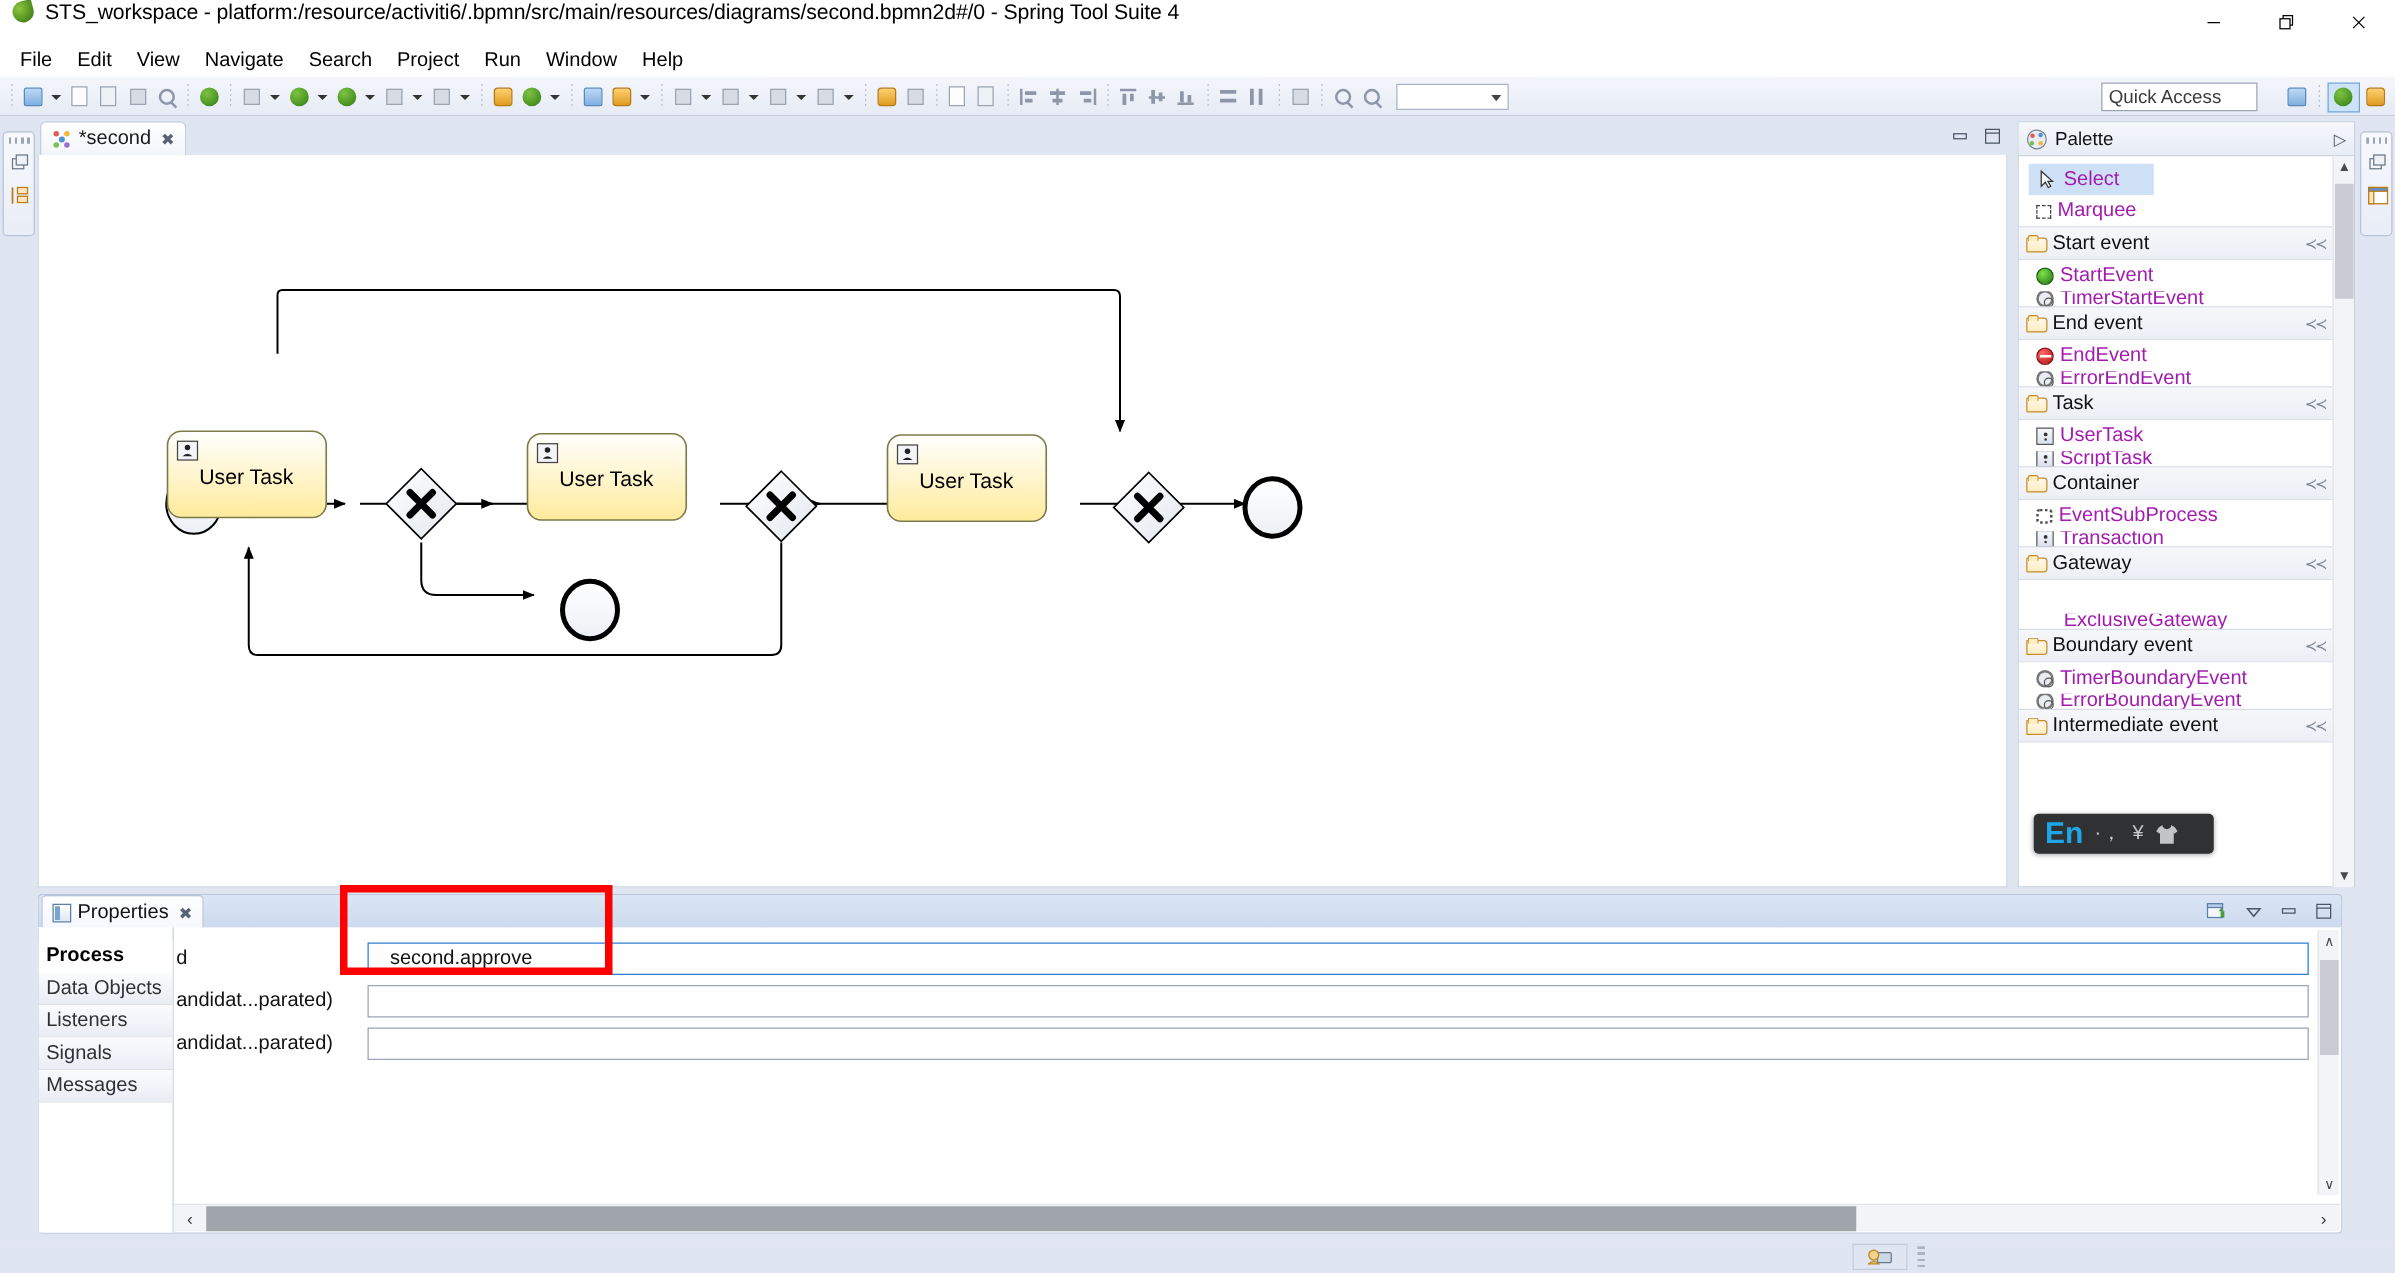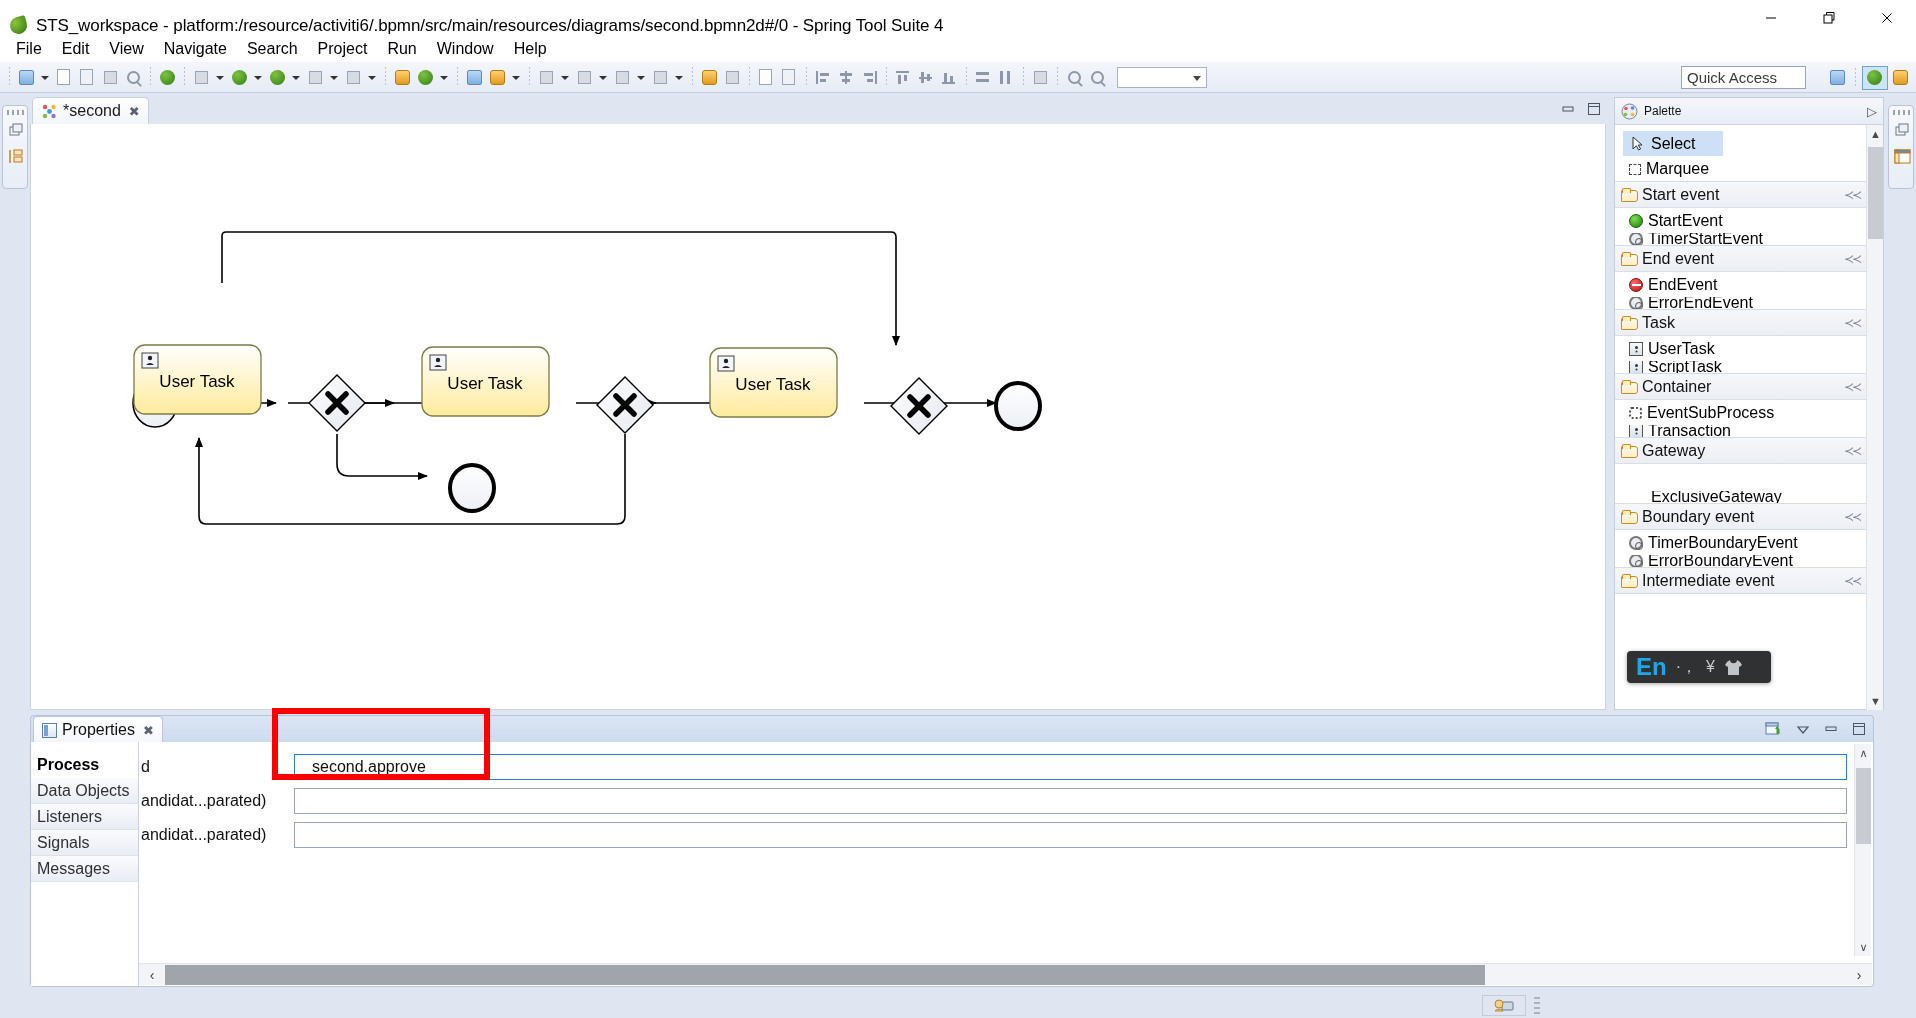--- a/index.html
+++ b/index.html
@@ -8,21 +8,21 @@
     overflow: hidden;
     font-family: "Liberation Sans", sans-serif;
     background: #f0f0f0;
   }
   body { position: relative; }
 
   
   #titlebar {
     position: absolute; left: 0; top: 0; width: 1916px; height: 36px;
     background: #ffffff;
-    display: flex; align-items: flex-end;
+    display: flex; align-items: flex-start;
   }
   #title-icon {
     width: 20px; height: 20px; margin-left: 9px; margin-right: 7px;
     position: relative; flex: none;
   }
   #title-icon .leaf {
     position: absolute; left: 1px; top: 1px; width: 17px; height: 17px;
     border-radius: 50% 12% 50% 50%;
     background: radial-gradient(circle at 35% 30%, #8ec63f 0%, #4a8a1e 70%, #2f6410 100%);
     transform: rotate(-15deg);
@@ -175,21 +175,21 @@
     position: absolute; right: 32px; top: 4px; width: 270px; height: 613px;
     background: #ffffff;
     border: 1px solid #c6cfdd;
   }
   #palette-header {
     height: 27px; background: linear-gradient(#f5f7fb, #e7ecf6);
     border-bottom: 1px solid #ccd4e0;
     display: flex; align-items: center; padding: 0 6px;
   }
   #palette-header .ph-ico { width: 17px; height: 17px; margin-right: 6px; flex: none; position: relative; }
-  #palette-header .ph-title { font-size: 12px; color: #111; }
+  #palette-header .ph-title { font-size: 15px; color: #111; }
   #palette-header .ph-expand { margin-left: auto; font-size: 13px; color: #555; }
   #palette-body { position: relative; height: 585px; overflow: hidden; }
   #palette-scroll {
     position: absolute; right: 0; top: 0; width: 17px; height: 585px;
     background: #f3f4f7; border-left: 1px solid #dfe2e8;
   }
   .pal-sb-arrow {
     position: absolute; left: 0; width: 17px; height: 18px;
     display: flex; align-items: center; justify-content: center;
     font-size: 11px; color: #4a4a4a;
@@ -218,21 +218,21 @@
     background: #ffeec4;
   }
   .pal-group .gname { font-size: 16px; color: #111; }
   .pal-group .gpin { margin-left: auto; font-size: 12px; color: #7b8494; letter-spacing: -2px; }
   .pal-item {
     height: 25px; display: flex; align-items: center; padding-left: 14px;
     background: #fff;
   }
   .pal-item.selected { background: #cde0f5; width: 100px; margin-left: 8px; padding-left: 6px; }
   .pal-item .pi-ico { width: 17px; height: 17px; margin-right: 5px; flex: none; position: relative; }
-  .pal-item .pi-label { font-size: 16px; color: #000000; white-space: nowrap; }
+  .pal-item .pi-label { font-size: 16px; color: #a21caf; white-space: nowrap; }
   .pal-item.clipped { height: 12px; overflow: hidden; }
   .ic-marquee { border: 1px dashed #444; width: 12px !important; height: 11px !important; margin-top: 2px; }
   .ic-circle-green { width:14px!important;height:14px!important;border-radius:50%;
     background: radial-gradient(circle at 35% 30%, #7ee04a, #1f7a10); border:1px solid #1a5c0c; }
   .ic-circle-red { width:14px!important;height:14px!important;border-radius:50%;
     background: radial-gradient(circle at 35% 30%, #ff6a6a, #b31111); border:1px solid #8b0d0d; }
   .ic-circle-red::after { content:""; position:absolute; left:2px; top:5px; width:9px; height:2px; background:#fff; }
   .ic-usertask { width:14px!important;height:14px!important;border:1px solid #555;
     background: linear-gradient(#f6f8fb,#dbe2ec); }
   .ic-usertask::after { content:""; position:absolute; left:5px; top:3px; width:3px; height:3px;

